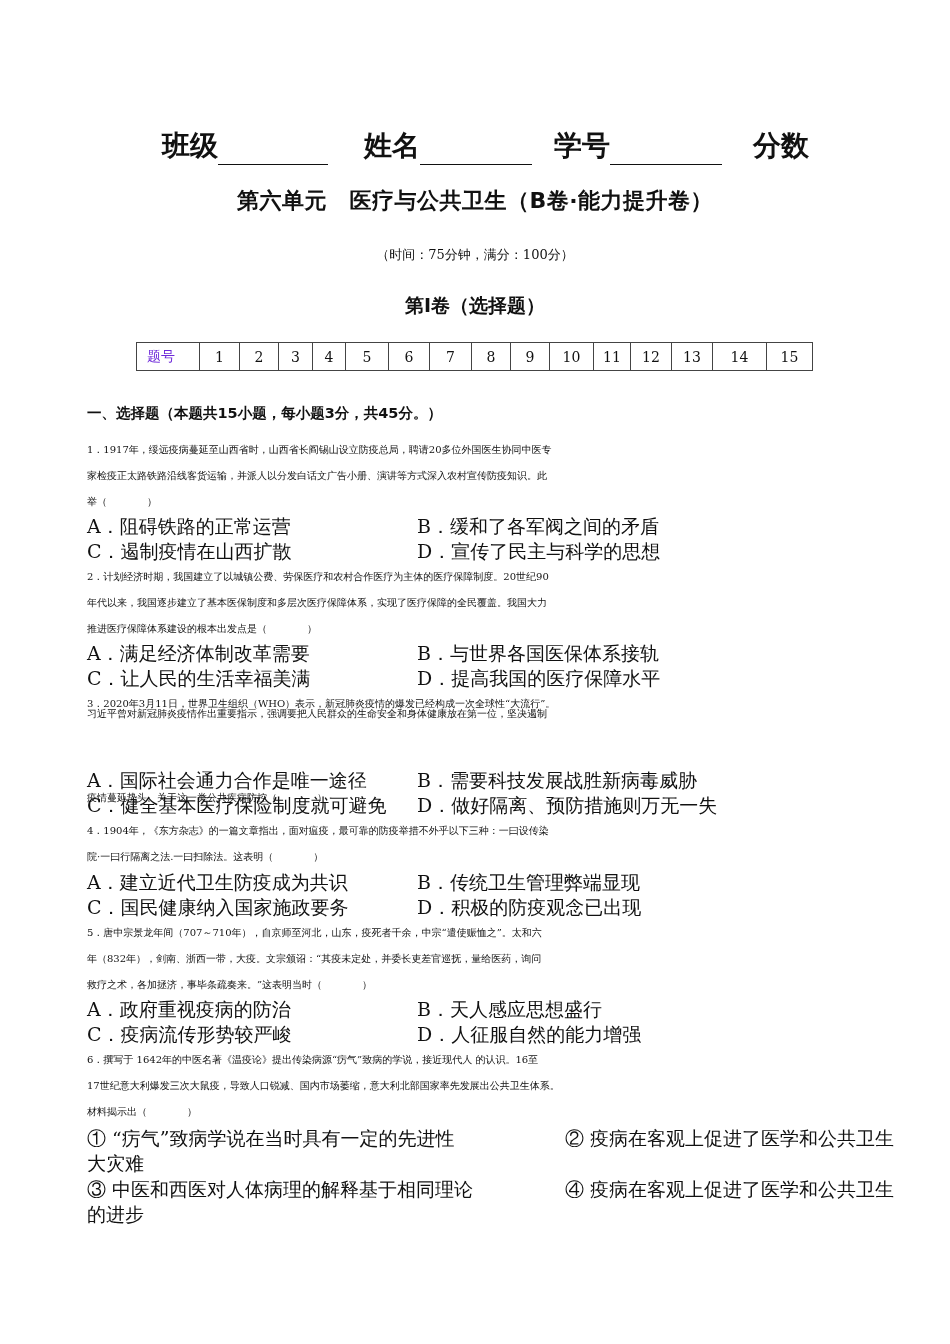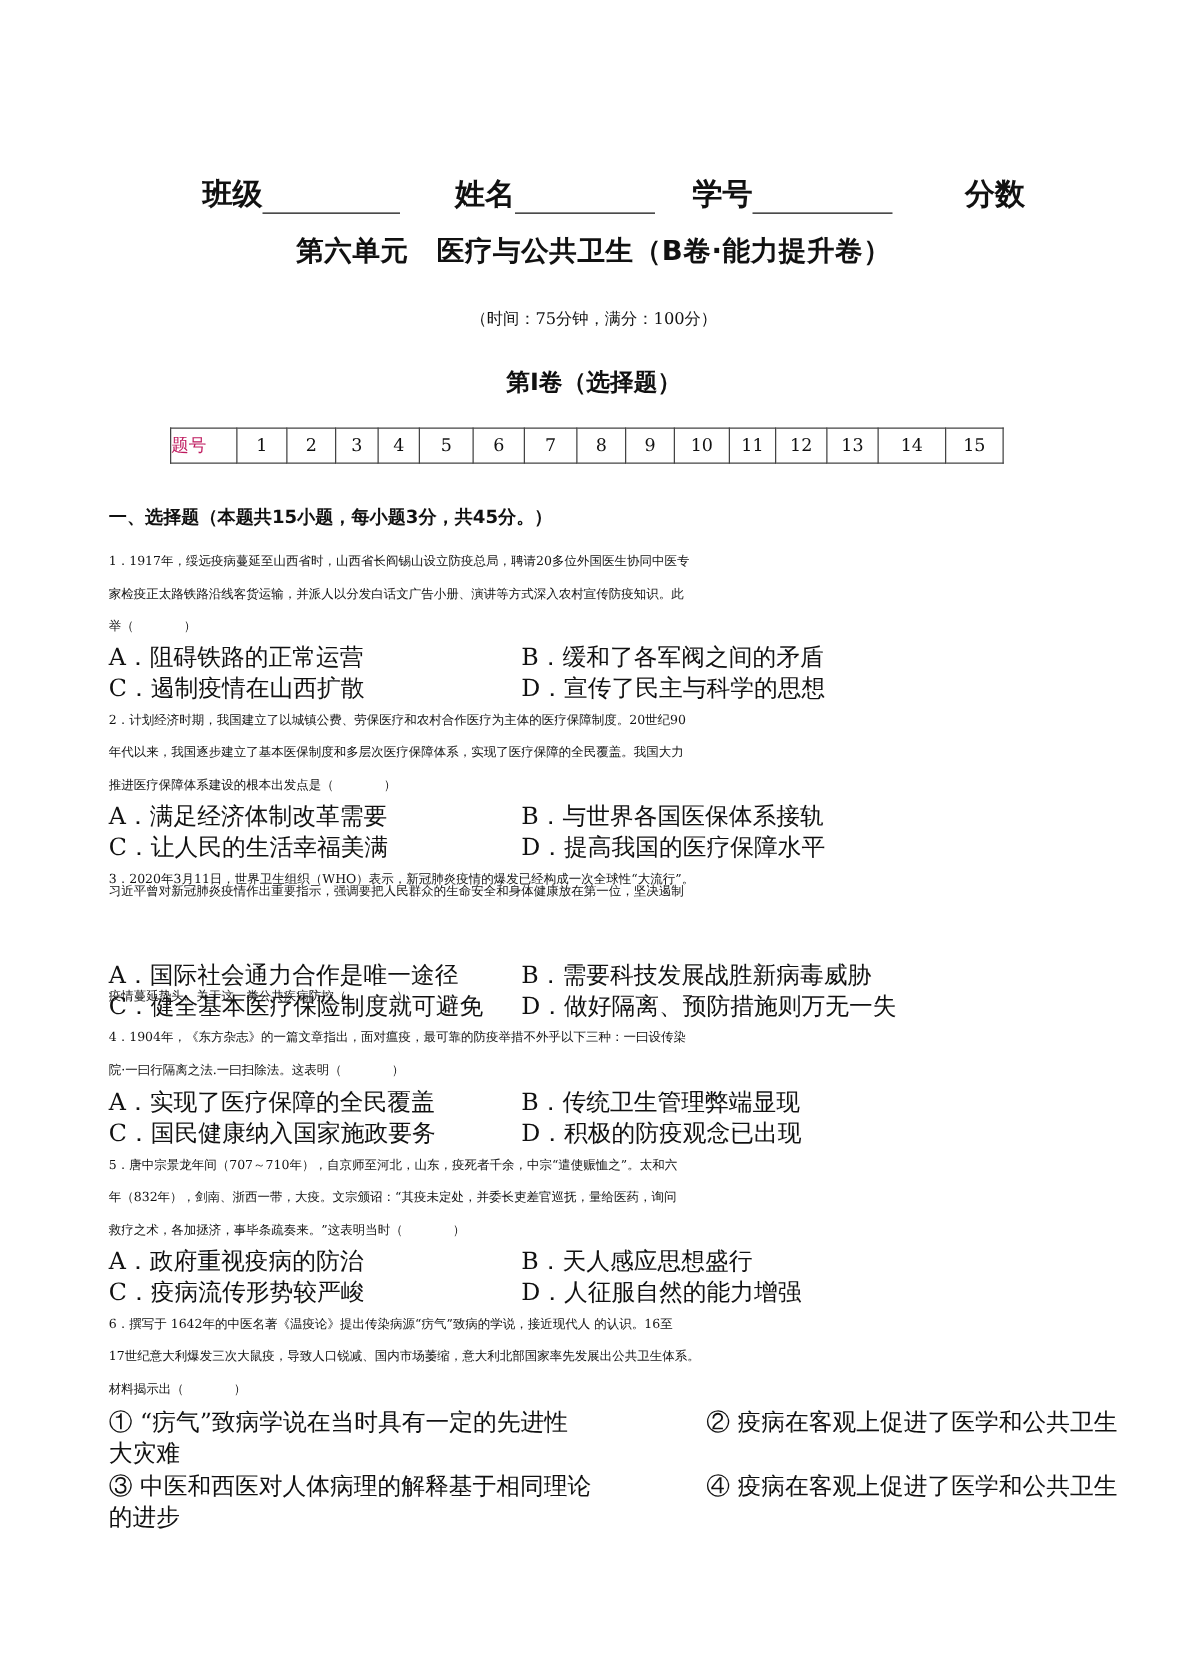--- a/index.html
+++ b/index.html
@@ -4,21 +4,21 @@
 <style>
   html, body { margin: 0; padding: 0; background: #ffffff; }
   body {
     width: 950px; height: 1344px; position: relative; overflow: hidden;
     font-family: "DejaVu Serif", "Liberation Serif", serif;
     color: #111111;
   }
   .info-row {
     position: absolute; top: 127px; left: 162px; width: 640px; height: 30px;
     font-family: Liberation Serif, serif;
-    font-weight: bold; font-size: 24px; white-space: nowrap; margin-top: 12px;
+    font-weight: bold; font-size: 28px; white-space: nowrap;
   }
   .info-item { position: absolute; top: 0; }
   .blank {
     display: inline-block; border-bottom: 1.5px solid #111; height: 22px; vertical-align: bottom;
   }
   .title {
     position: absolute; top: 186px; left: 0; width: 950px; text-align: center;
     font-family: "DejaVu Sans", "Liberation Sans", sans-serif;
     font-weight: bold; font-size: 22px; white-space: nowrap; letter-spacing: 0.5px;
   }
@@ -31,21 +31,21 @@
     font-family: "DejaVu Sans", "Liberation Sans", sans-serif;
     font-weight: bold; font-size: 19px; white-space: nowrap;
   }
   table.answer {
     position: absolute; top: 342px; left: 136px; border-collapse: collapse;
     font-size: 14px;
   }
   table.answer td {
     border: 1px solid #444; height: 27px; padding: 0; text-align: center;
   }
-  table.answer td.rowhead { text-align: left; color: #be185d; }
+  table.answer td.rowhead { text-align: left; padding-left: 10px; color: #6d28d9; }
   .part-heading {
     position: absolute; top: 404px; left: 87px;
     font-family: "DejaVu Sans", "Liberation Sans", sans-serif;
     font-weight: bold; font-size: 14.5px; white-space: nowrap;
   }
   .line {
     position: absolute; left: 87px; font-size: 10px; white-space: nowrap; line-height: 20px;
   }
   .opt { position: absolute; font-size: 19px; white-space: nowrap; line-height: 20px; }
 </style>
@@ -55,21 +55,21 @@
 <div class="info-row">
   <span class="info-item" style="left:0px">
     <span>班级</span><span class="blank" style="width:110px"></span>
   </span>
   <span class="info-item" style="left:202px">
     <span>姓名</span><span class="blank" style="width:112px"></span>
   </span>
   <span class="info-item" style="left:392px">
     <span>学号</span><span class="blank" style="width:112px"></span>
   </span>
-  <span class="info-item" style="left:610px">
+  <span class="info-item" style="left:591px">
     <span>分数</span>
   </span>
 </div>
 
 <div class="title">第六单元　医疗与公共卫生（B卷·能力提升卷）</div>
 <div class="subtitle">（时间：75分钟，满分：100分）</div>
 <div class="section-title">第Ⅰ卷（选择题）</div>
 
 <table class="answer">
   <tbody>
@@ -122,21 +122,21 @@
   <div class="line" style="top:788px">疫情蔓延势头。关于这一类公共疾病防控（　　　　）</div>
   <div class="opt" style="top:770px;left:87px">A．国际社会通力合作是唯一途径</div>
   <div class="opt" style="top:770px;left:417px">B．需要科技发展战胜新病毒威胁</div>
   <div class="opt" style="top:795px;left:87px">C．健全基本医疗保险制度就可避免</div>
   <div class="opt" style="top:795px;left:417px">D．做好隔离、预防措施则万无一失</div>
 </div>
 
 <div>
   <div class="line" style="top:821px">4．1904年，《东方杂志》的一篇文章指出，面对瘟疫，最可靠的防疫举措不外乎以下三种：一曰设传染</div>
   <div class="line" style="top:847px">院·一曰行隔离之法.一曰扫除法。这表明（　　　　）</div>
-  <div class="opt" style="top:872px;left:87px">A．实现了医疗保障的全民覆盖</div>
+  <div class="opt" style="top:872px;left:87px">A．建立近代卫生防疫成为共识</div>
   <div class="opt" style="top:872px;left:417px">B．传统卫生管理弊端显现</div>
   <div class="opt" style="top:897px;left:87px">C．国民健康纳入国家施政要务</div>
   <div class="opt" style="top:897px;left:417px">D．积极的防疫观念已出现</div>
 </div>
 
 <div>
   <div class="line" style="top:923px">5．唐中宗景龙年间（707～710年），自京师至河北，山东，疫死者千余，中宗“遣使赈恤之”。太和六</div>
   <div class="line" style="top:949px">年（832年），剑南、浙西一带，大疫。文宗颁诏：“其疫未定处，并委长吏差官巡抚，量给医药，询问</div>
   <div class="line" style="top:975px">救疗之术，各加拯济，事毕条疏奏来。”这表明当时（　　　　）</div>
   <div class="opt" style="top:999px;left:87px">A．政府重视疫病的防治</div>

